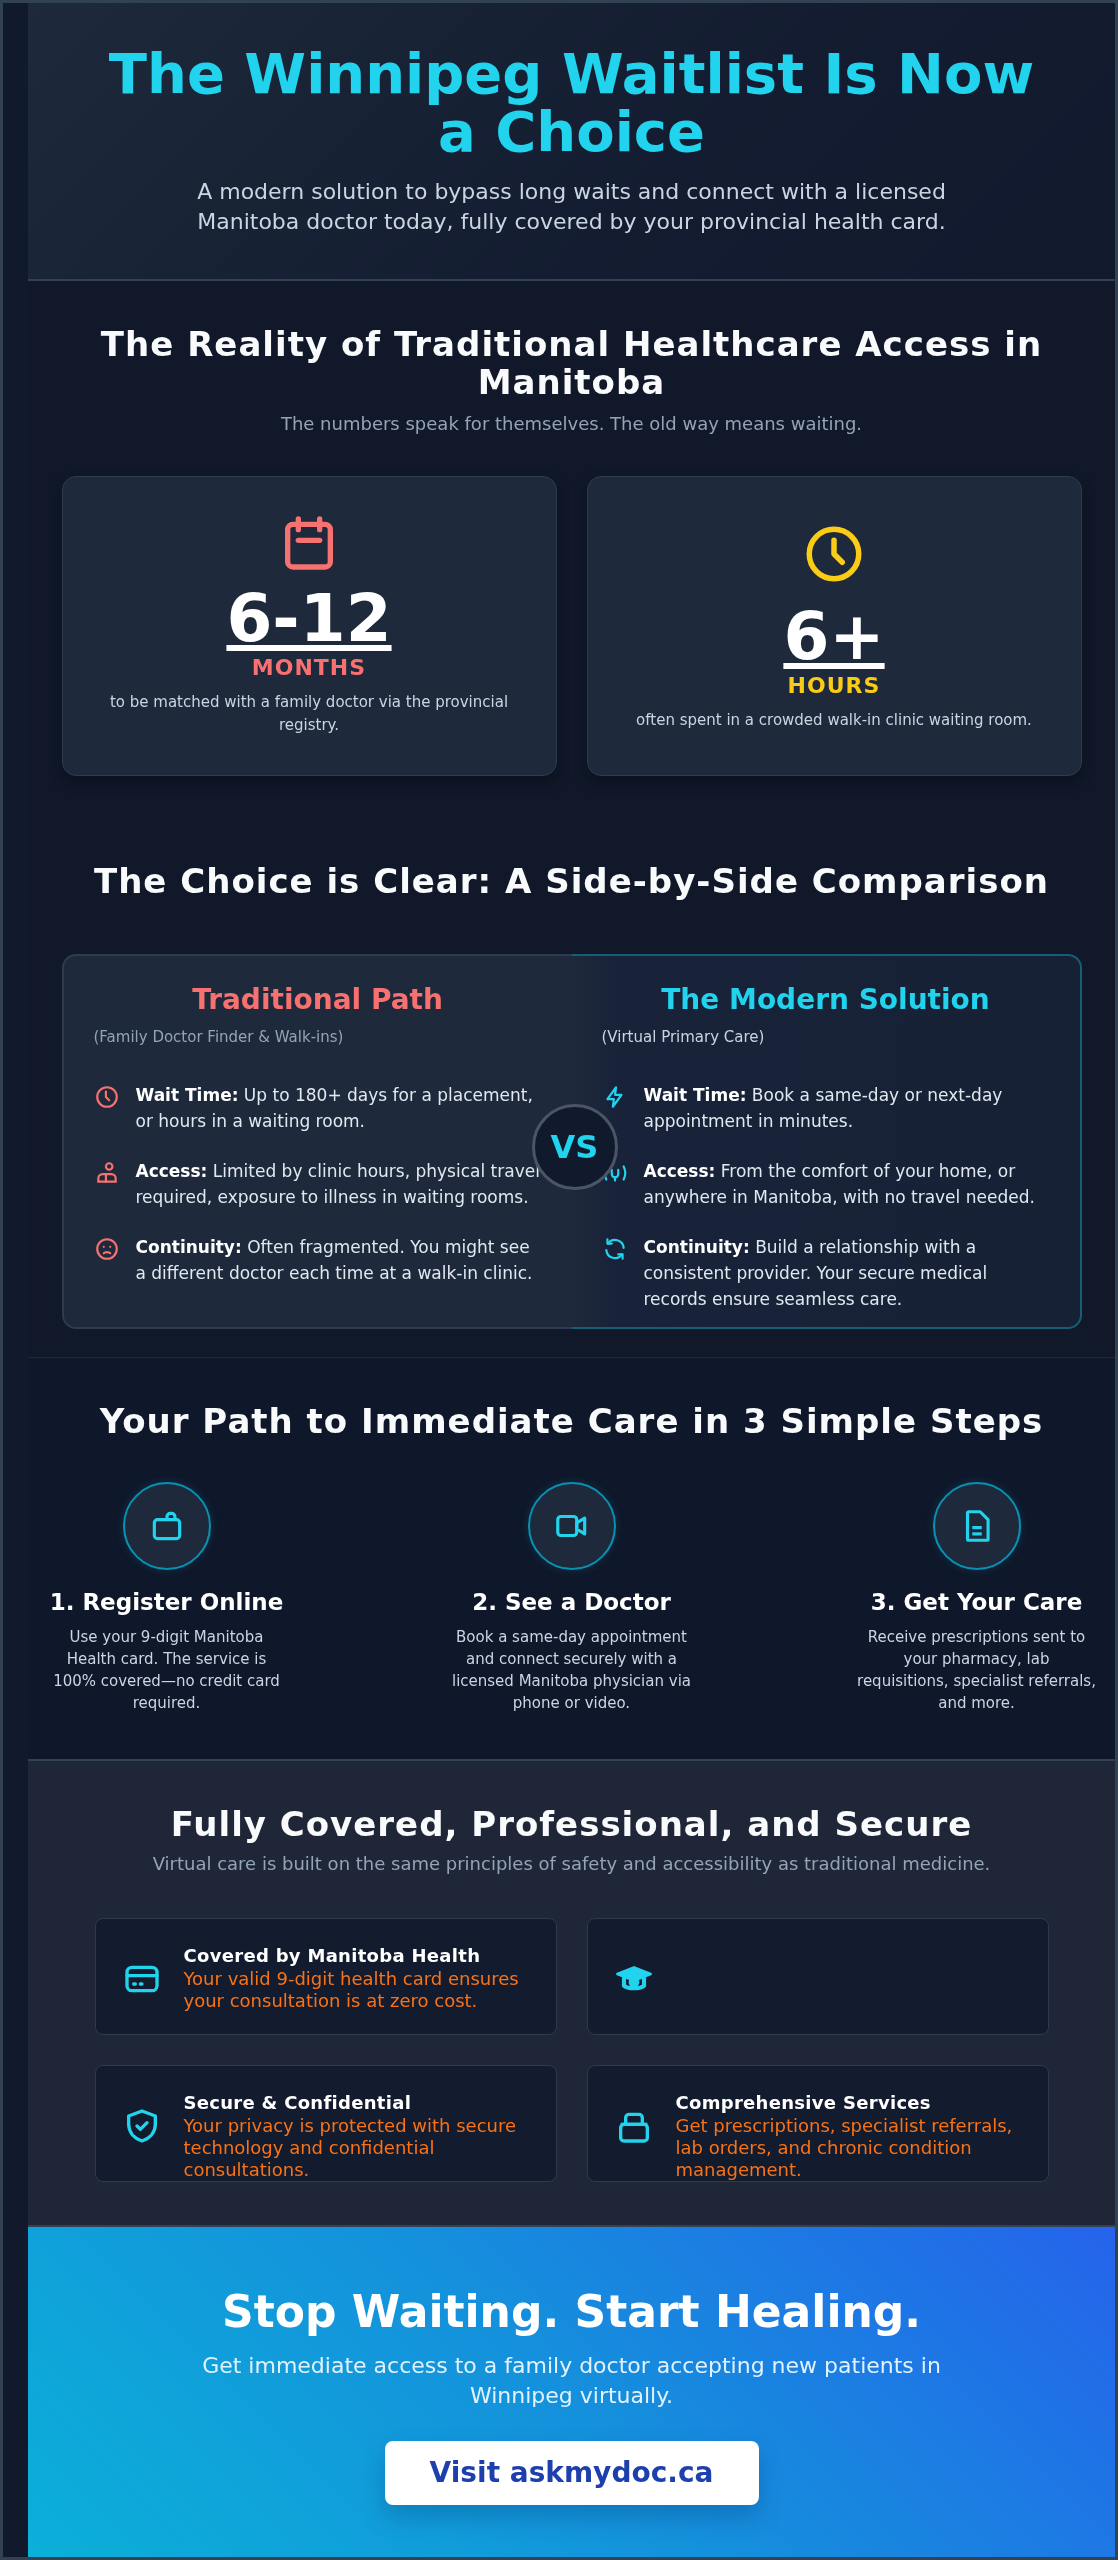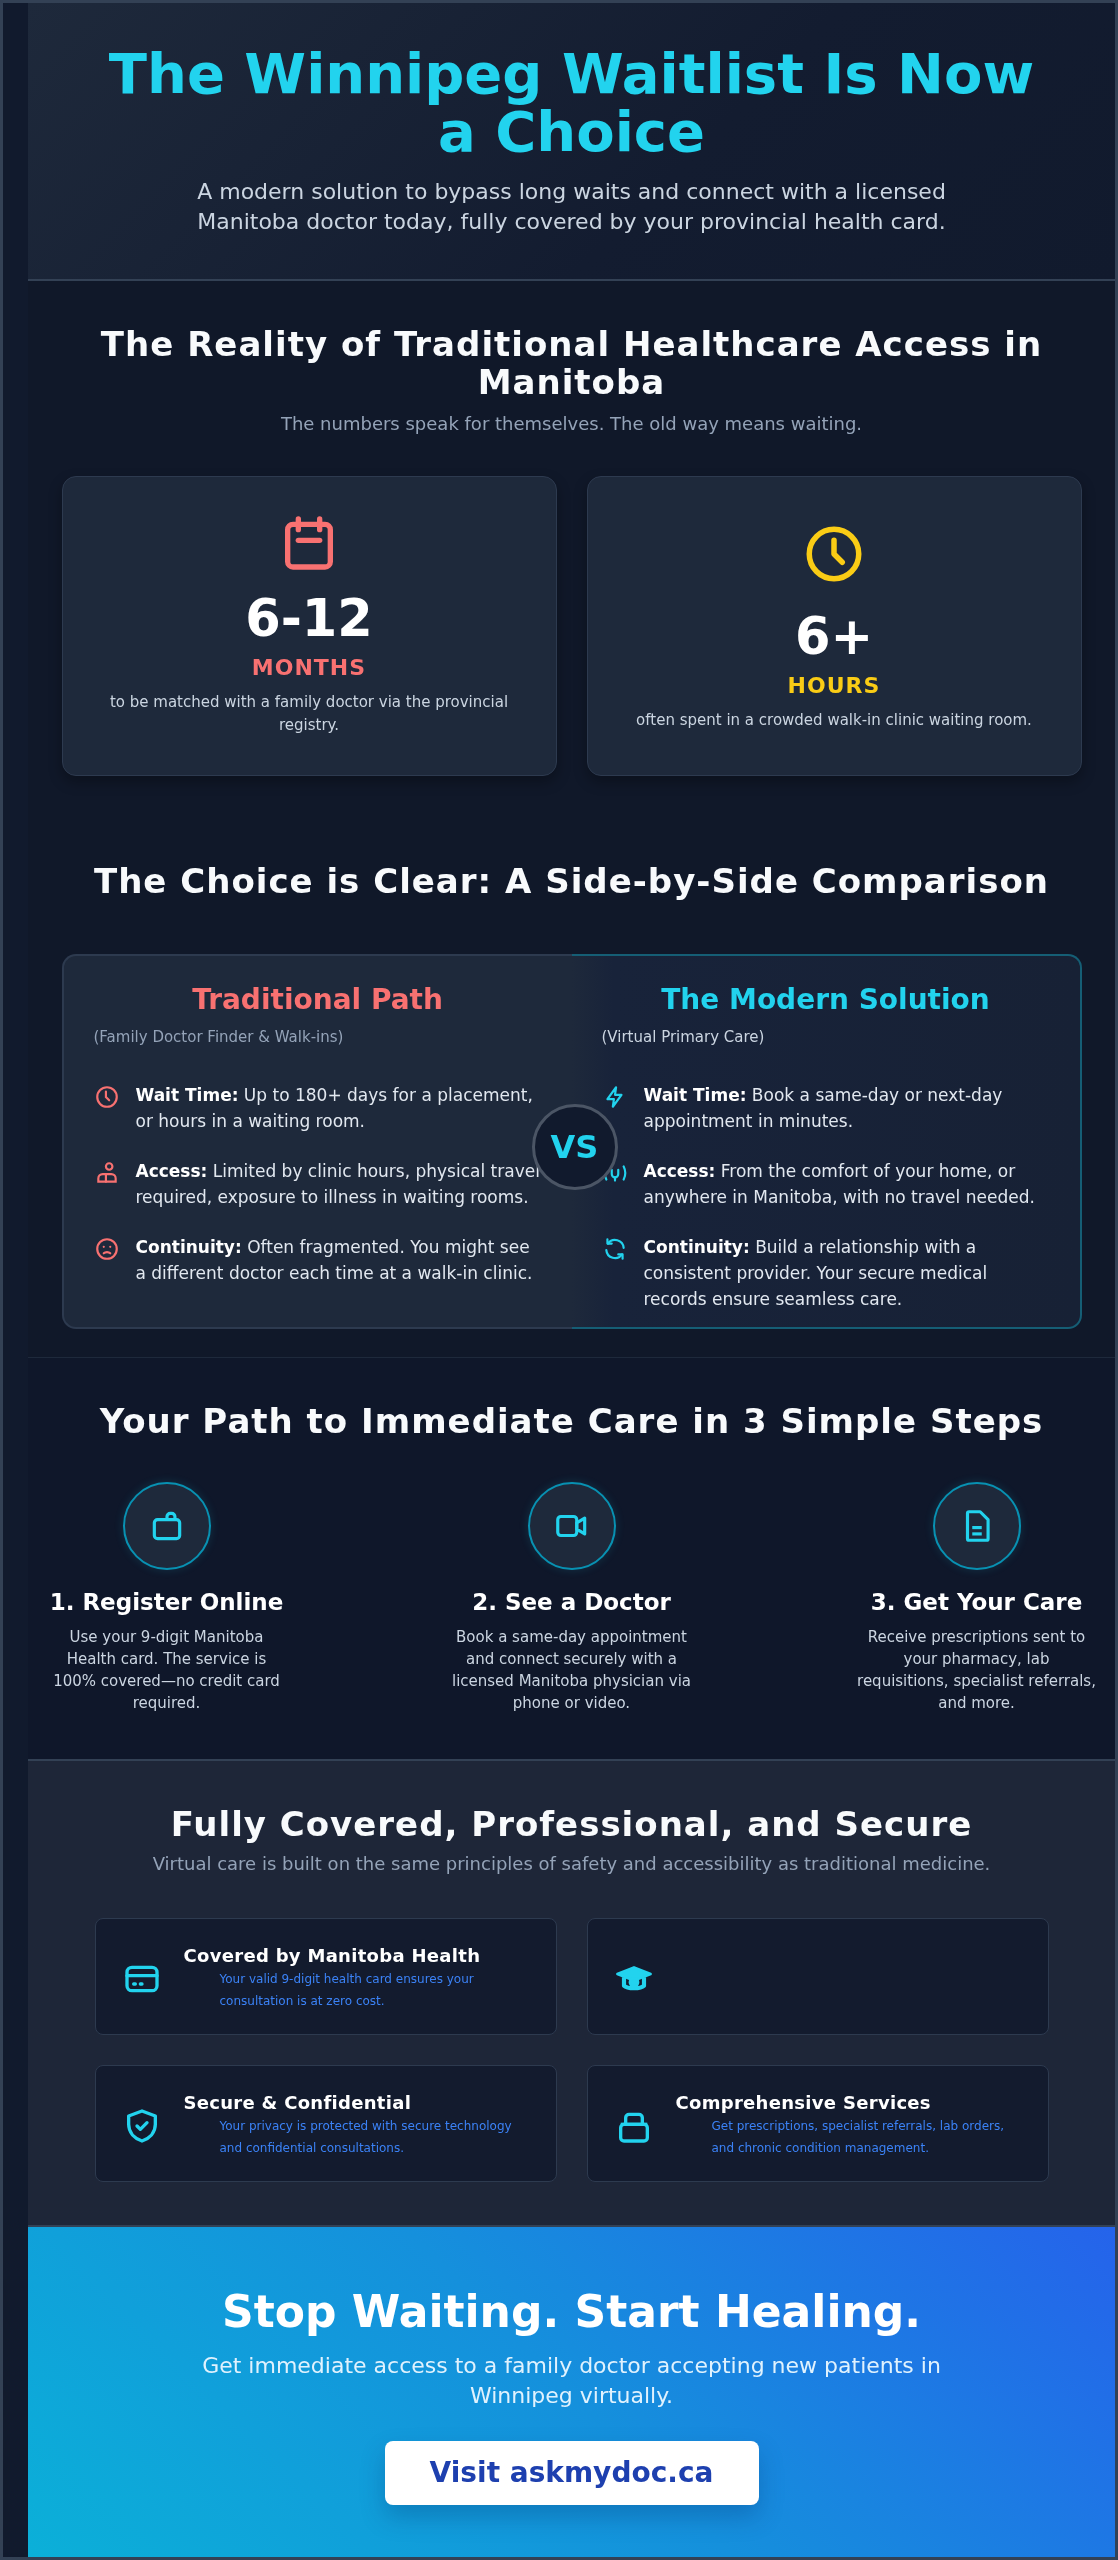--- a/index.html
+++ b/index.html
@@ -12,21 +12,21 @@
   .hero h1 { color: #22d3ee; font-size: 56px; font-weight: bold; line-height: 58px; width: 980px; margin: 0 auto; letter-spacing: 0px; }
   .hero p { color: #cbd5e1; font-size: 22px; line-height: 30px; width: 800px; margin: 16px auto 0; }
 
   
   .reality { background: #101829; padding-top: 44px; height: 1076px; position: relative; }
   .sec-title { text-align: center; color: #f8fafc; font-size: 34px; font-weight: bold; line-height: 38px; letter-spacing: 1px; }
   .sec-sub { text-align: center; color: #94a3b8; font-size: 18px; margin-top: 12px; }
   .stats { display: flex; gap: 30px; width: 1020px; margin: 42px auto 0; }
   .stat-card { width: 495px; height: 300px; background: #1e293b; border: 1px solid #2d3a4f; border-radius: 14px; text-align: center; padding-top: 34px; box-shadow: 0 6px 14px rgba(0,0,0,0.3); }
   .stat-card .icon { height: 66px; display: flex; justify-content: center; }
-  .stat-num { font-size: 51px; font-weight: bold; color: #ffffff; line-height: 72px; margin-top: 6px; }
+  .stat-num { font-size: 66px; font-weight: bold; color: #ffffff; line-height: 72px; margin-top: 6px; text-decoration: underline; }
   .stat-unit { font-size: 22px; font-weight: bold; letter-spacing: 1px; line-height: 26px; }
   .stat-desc { color: #cbd5e1; font-size: 15px; line-height: 23px; width: 420px; margin: 10px auto 0; }
   .stat-card.red .stat-unit { color: #f87171; }
   .stat-card.yellow .stat-unit { color: #facc15; }
   .stat-card.yellow { padding-top: 44px; }
   .stat-card.yellow .stat-num { margin-top: 14px; }
 
   .cmp-title { margin-top: 86px; }
   .compare { position: relative; width: 1020px; height: 375px; margin: 54px auto 0; display: flex; }
   .cmp-col { width: 510px; height: 375px; padding: 28px 30px 0 30px; }
@@ -52,21 +52,21 @@
   .step h3 { color: #ffffff; font-size: 23px; font-weight: bold; margin-top: 18px; line-height: 28px; text-align: center; }
   .step p { color: #cbd5e1; font-size: 15px; line-height: 22px; margin-top: 10px; width: 240px; margin-left: auto; margin-right: auto; }
 
   
   .trust { background: #1e2638; height: 466px; padding-top: 44px; border-bottom: 2px solid #334155; }
   .trust .sec-sub { margin-top: 10px; }
   .trust-grid { display: grid; grid-template-columns: 462px 462px; gap: 30px 30px; width: 954px; margin: 44px auto 0; }
   .trust-card { height: 117px; background: #131b2e; border: 1px solid #2d3a4f; border-radius: 8px; display: flex; align-items: flex-start; padding: 22px 20px 0 26px; }
   .trust-card .ti { width: 62px; flex: 0 0 62px; padding-top: 18px; }
   .trust-card h4 { color: #ffffff; font-size: 18px; font-weight: bold; line-height: 22px; margin-top: 4px; letter-spacing: 0.3px; }
-  .trust-card p { color: #3b82f6; font-size: 12px; line-height: 22px; margin-top: 1px; margin-left: 36px; }
+  .trust-card p { color: #f97316; font-size: 18px; line-height: 22px; margin-top: 1px; }
 
   
   .cta { height: 334px; background: linear-gradient(135deg, #2563eb 0%, #1a8ae0 50%, #06b6d4 100%); background: linear-gradient(225deg, #2563eb 0%, #1590dc 50%, #0bb0d8 100%); text-align: center; padding-top: 60px; }
   .cta h2 { color: #ffffff; font-size: 44px; font-weight: bold; line-height: 50px; }
   .cta p { color: #e0f2fe; font-size: 22px; line-height: 30px; width: 760px; margin: 14px auto 0; }
   .cta-btn { display: inline-block; margin-top: 30px; width: 374px; height: 64px; background: #ffffff; border-radius: 8px; color: #1e40af; font-size: 28px; font-weight: bold; line-height: 64px; text-decoration: none; box-shadow: 0 12px 24px rgba(0,40,100,0.25); }
 </style>
 </head>
 <body>
 

